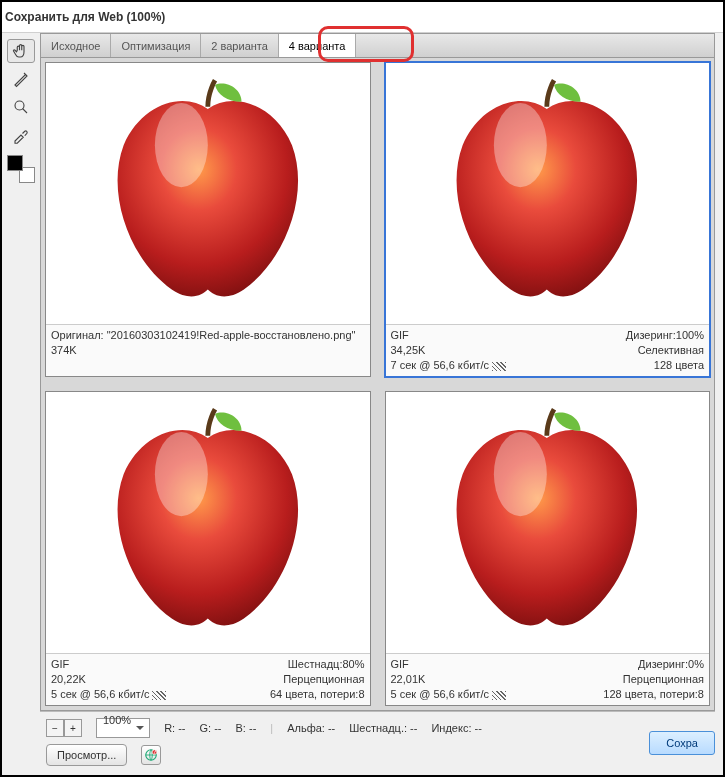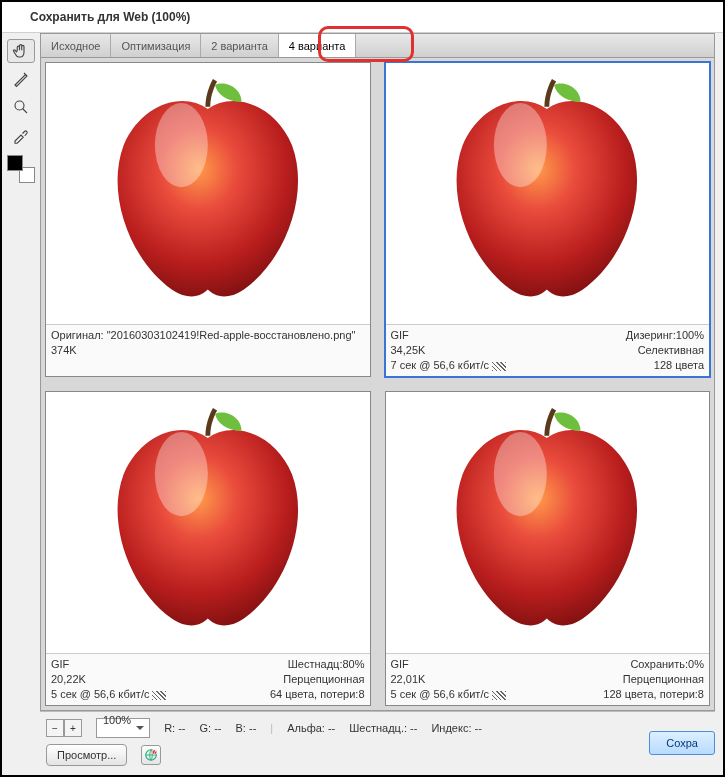--- a/index.html
+++ b/index.html
@@ -1,18 +1,18 @@
 <!DOCTYPE html>
 <html><head>
 <meta charset="utf-8">
 <style>
 *{box-sizing:border-box;margin:0;padding:0;font-family:Tahoma,Arial,sans-serif;font-size:11px;color:#333}
 body{background:#fff}
 .window{width:725px;height:777px;border:2px solid #000;background:#f0f0f0;position:relative}
-.titlebar{background:#fff;padding:8px 28px;font-weight:bold;font-size:12px;border-bottom:1px solid #d0d0d0}
+.titlebar{background:#fff;padding:8px 3px;font-weight:bold;font-size:12px;border-bottom:1px solid #d0d0d0}
 .content{display:flex;height:calc(100% - 34px)}
 .toolbar{width:38px;padding:6px 4px;display:flex;flex-direction:column;gap:4px;align-items:center}
 .tool{width:28px;height:24px;display:flex;align-items:center;justify-content:center;border:1px solid transparent;border-radius:3px;cursor:pointer}
 .tool.active{border:1px solid #999;background:#e8e8e8}
 .fgbg{width:28px;height:28px;position:relative;margin-top:4px}
 .swatch{width:16px;height:16px;position:absolute;border:1px solid #888}
 .swatch.fg{background:#000;top:0;left:0;z-index:2}
 .swatch.bg{background:#fff;bottom:0;right:0}
 .main{flex:1;display:flex;flex-direction:column;padding-right:8px}
 .tabs{display:flex;height:24px;background:linear-gradient(#e8e8e8,#d0d0d0);border:1px solid #999;border-bottom:none}
@@ -165,21 +165,21 @@
               <svg class="apple" viewBox="0 0 200 200">
                 <path fill="url(#g1)" d="M100 30c-20-15-55-5-70 30-15 40 5 95 40 120 15 10 25 5 30 0 5 5 15 10 30 0 35-25 55-80 40-120-15-35-50-45-70-30z"></path>
                 <ellipse cx="78" cy="60" rx="22" ry="35" fill="#fff" opacity=".35"></ellipse>
                 <path d="M100 28c0-12 6-22 6-22" stroke="#5a3a1a" stroke-width="4" fill="none"></path>
                 <path d="M106 10c8-4 22 2 22 14-12 0-20-6-22-14z" fill="#6fbf3f"></path>
               </svg>
             </div>
 <div class="info">
 <div class="info-row">
                 <span class="l">GIF</span>
-                <span class="r">Сохранить:0%</span>
+                <span class="r">Дизеринг:0%</span>
               </div>
 <div class="info-row">
                 <span class="l">22,01K</span>
                 <span class="r">Перцепционная</span>
               </div>
 <div class="info-row">
                 <span class="l"><span>5 сек @ 56,6 кбит/с</span><span class="hatch"></span></span>
                 <span class="r">128 цвета, потери:8</span>
               </div>
 </div>

